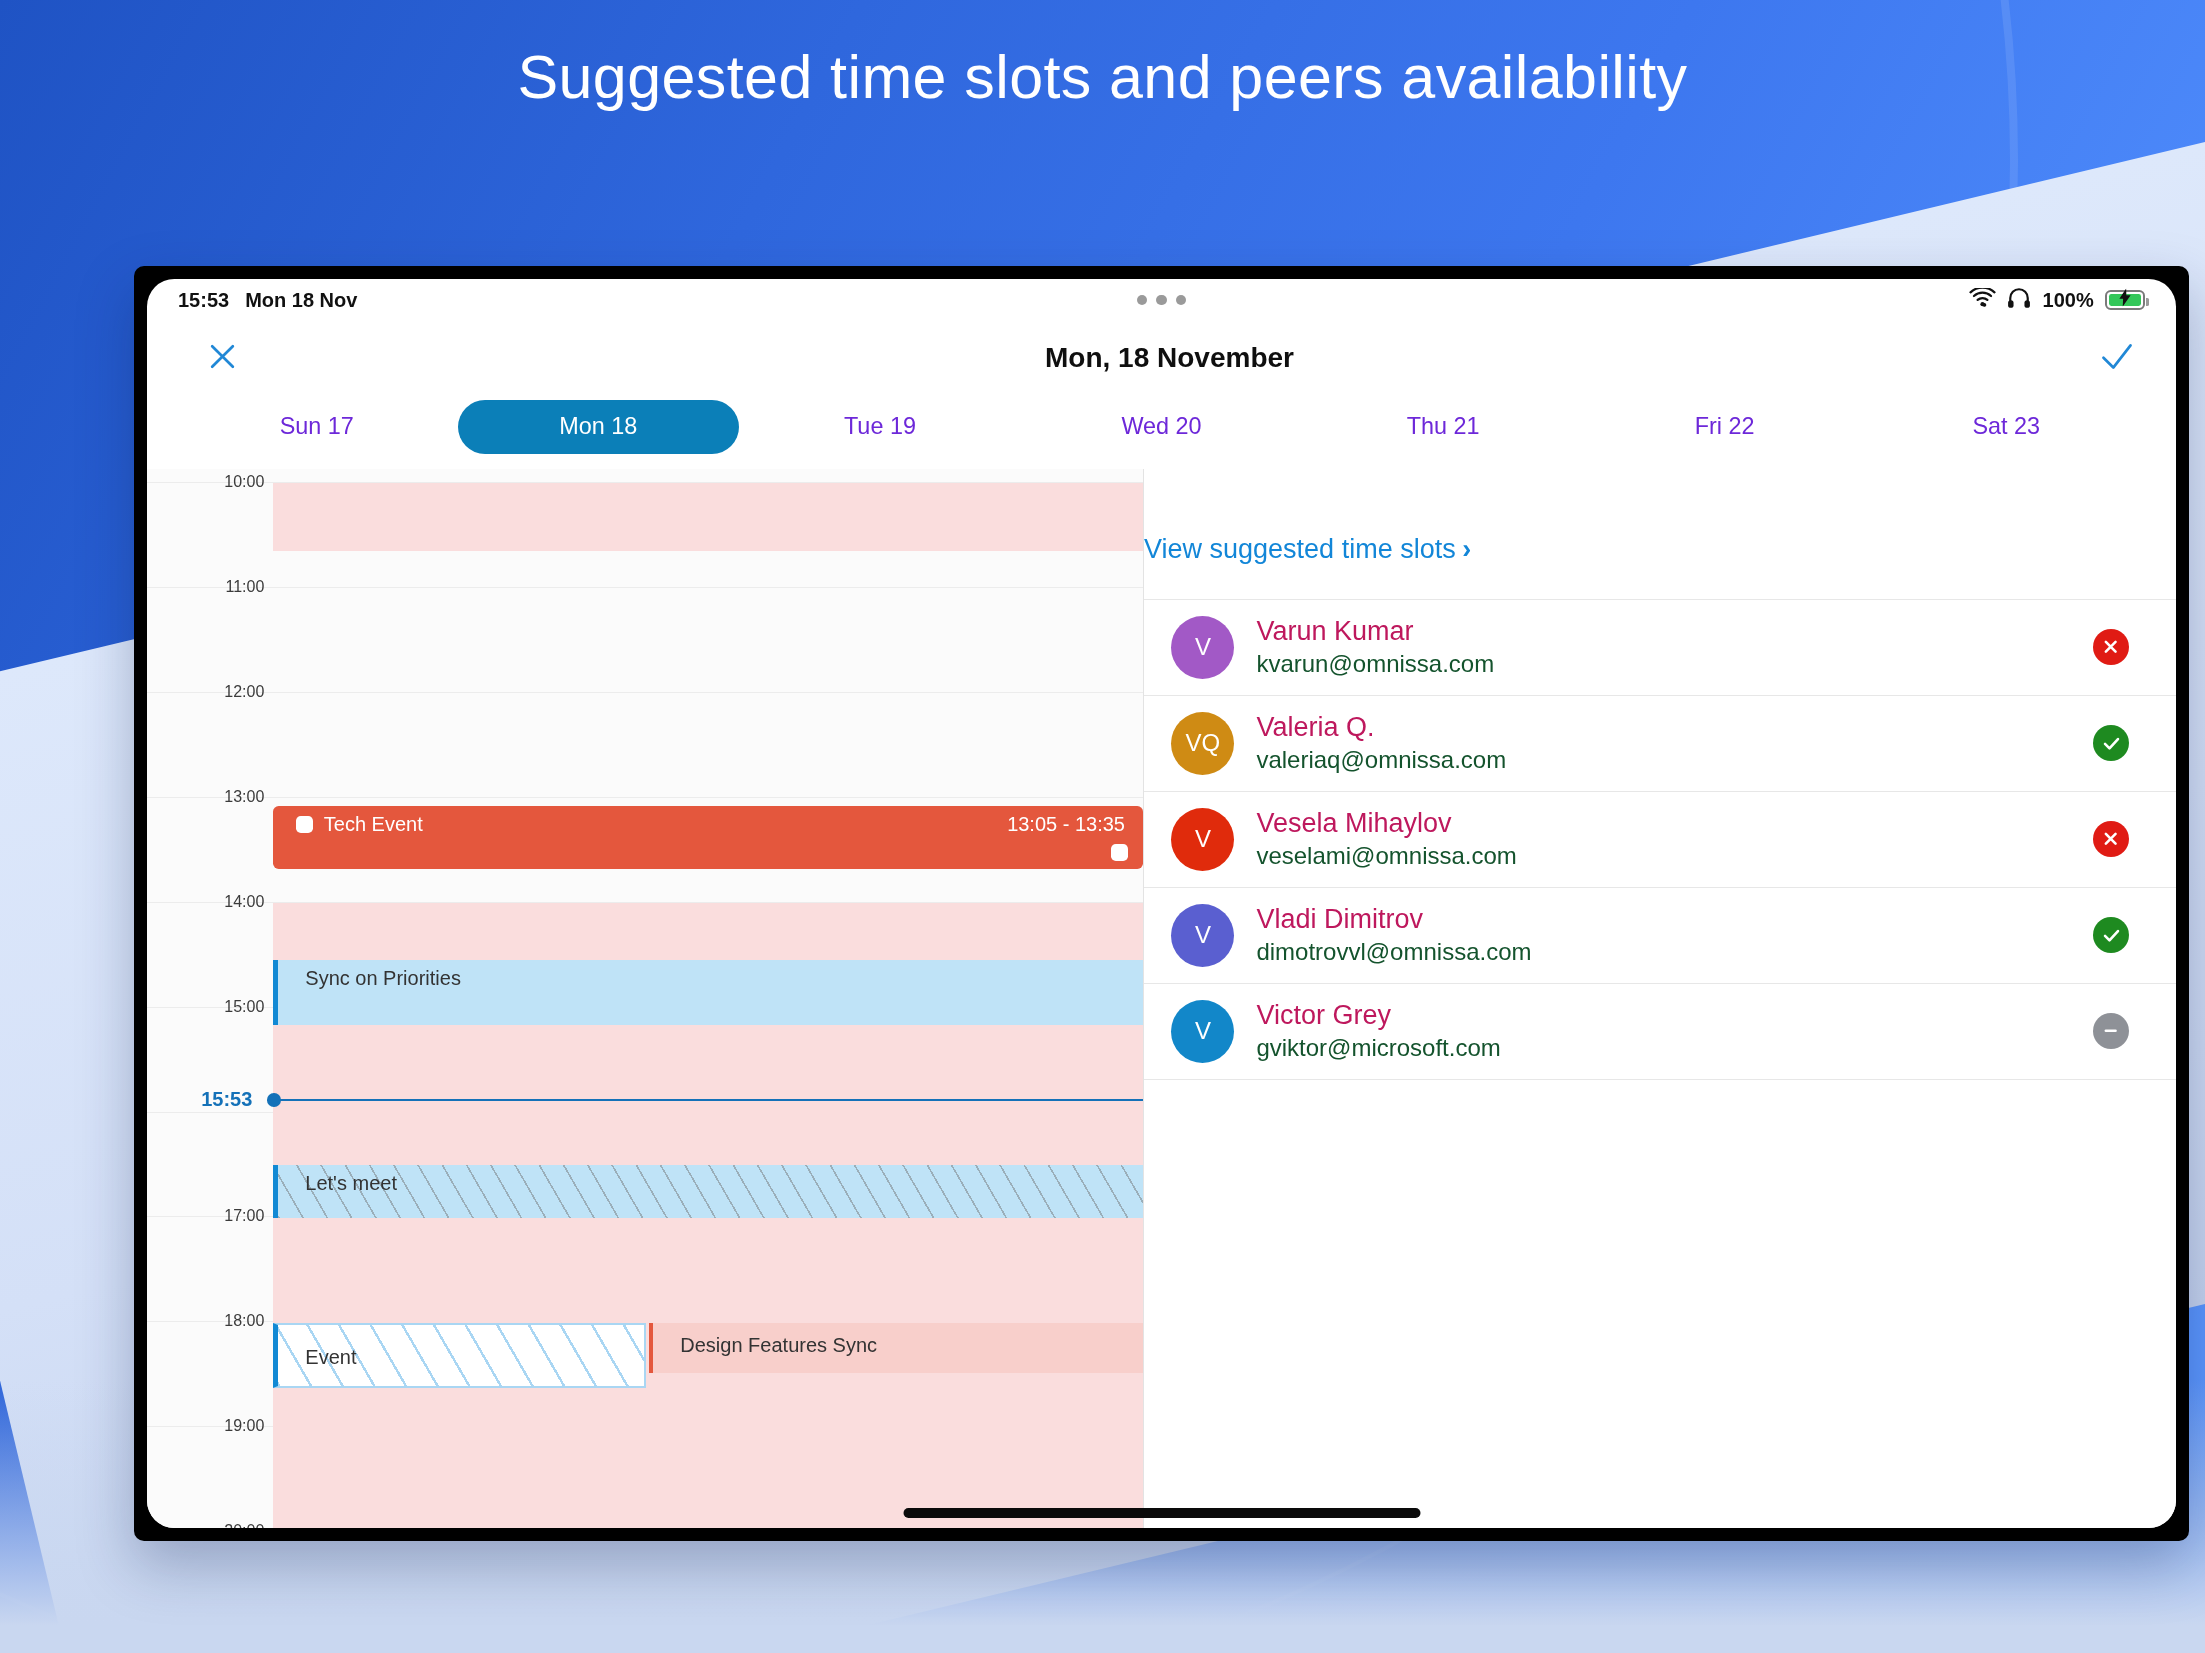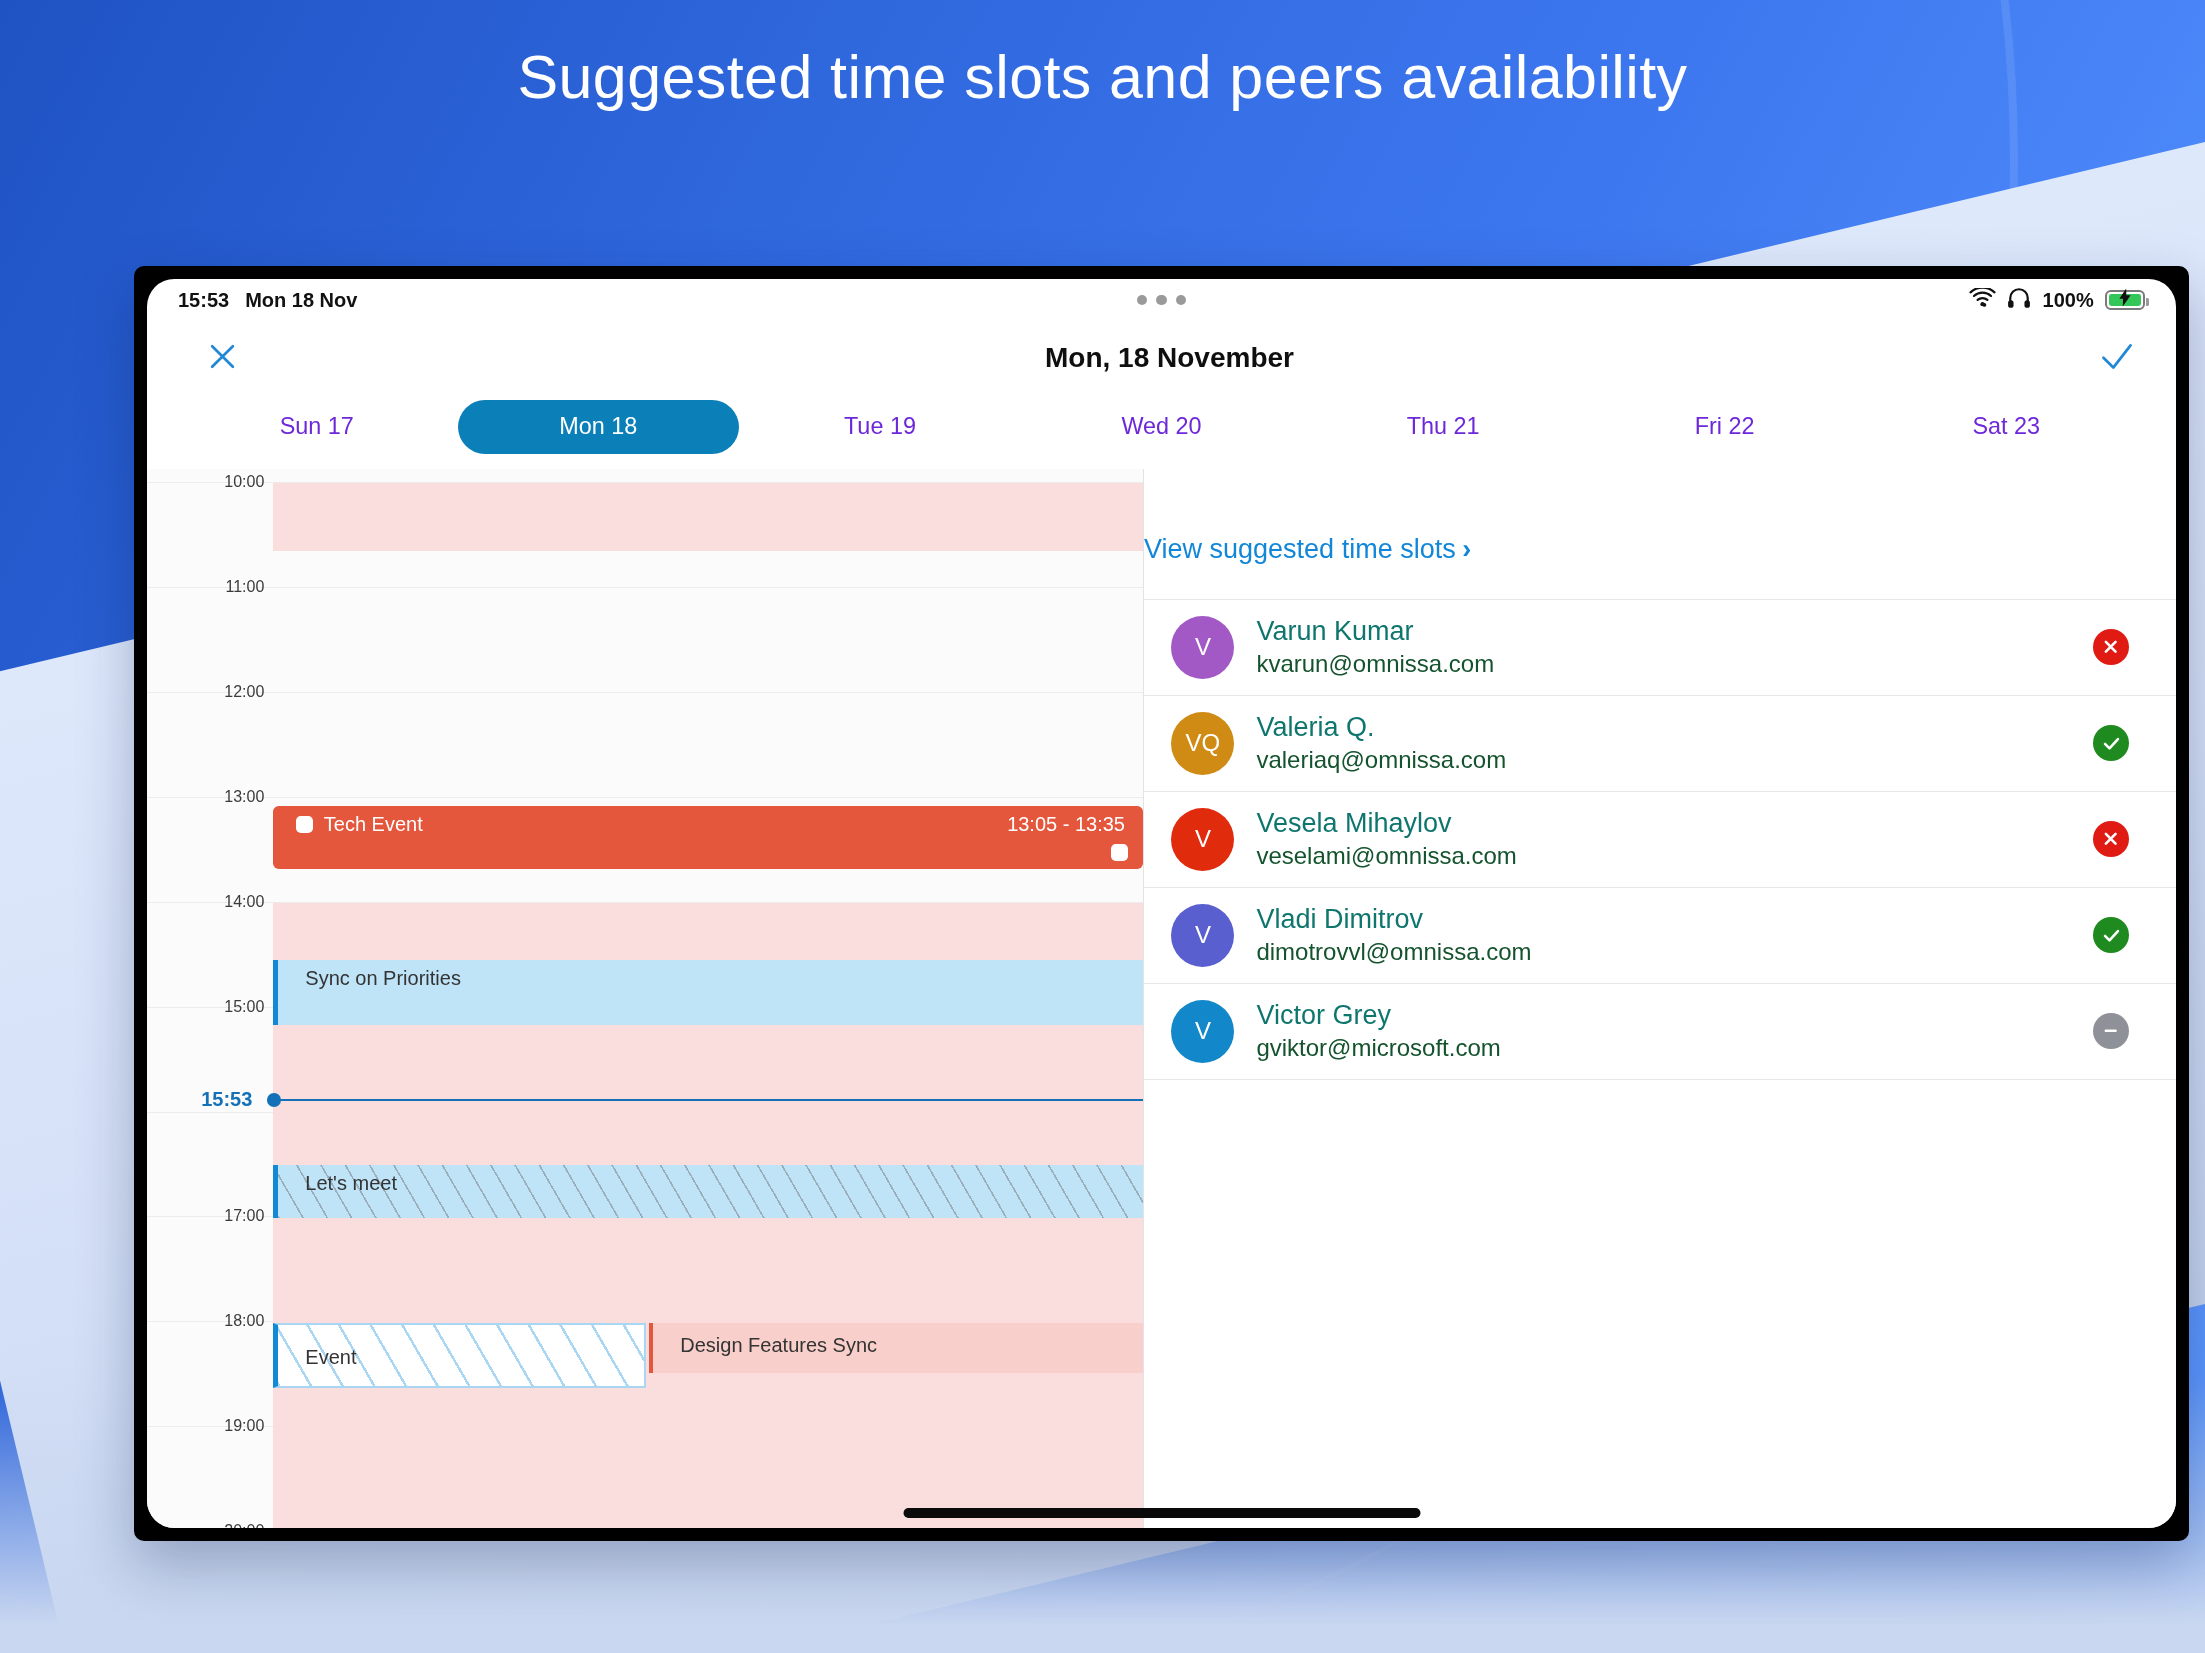--- a/index.html
+++ b/index.html
@@ -209,21 +209,21 @@
     border-top: 1.2px solid #e7e7e7;
     cursor: pointer;
   }
   .person:last-child { border-bottom: 1.2px solid #e7e7e7; }
   .avatar {
     width: 63px; height: 63px; border-radius: 50%;
     display: flex; align-items: center; justify-content: center;
     color: #fff; font-size: 24px; flex: 0 0 63px;
   }
   .p-text { margin-left: 22px; }
-  .p-name { font-size: 27px; color: #0f766e; }
+  .p-name { font-size: 27px; color: #be185d; }
   .p-mail { font-size: 24px; color: #14532d; margin-top: 3.2px; }
   .p-status { margin-left: auto; width: 36px; height: 36px; border-radius: 50%;
               display: flex; align-items: center; justify-content: center;
               color: #fff; font-size: 21px; font-weight: 700; }
   .st-busy { background: #e01b14; }
   .st-free { background: #1e8a20; }
   .st-unknown { background: #8e9197; }
 
   .home-ind {
     position: absolute; bottom: 9.7px; left: 50%; transform: translateX(-50%);

